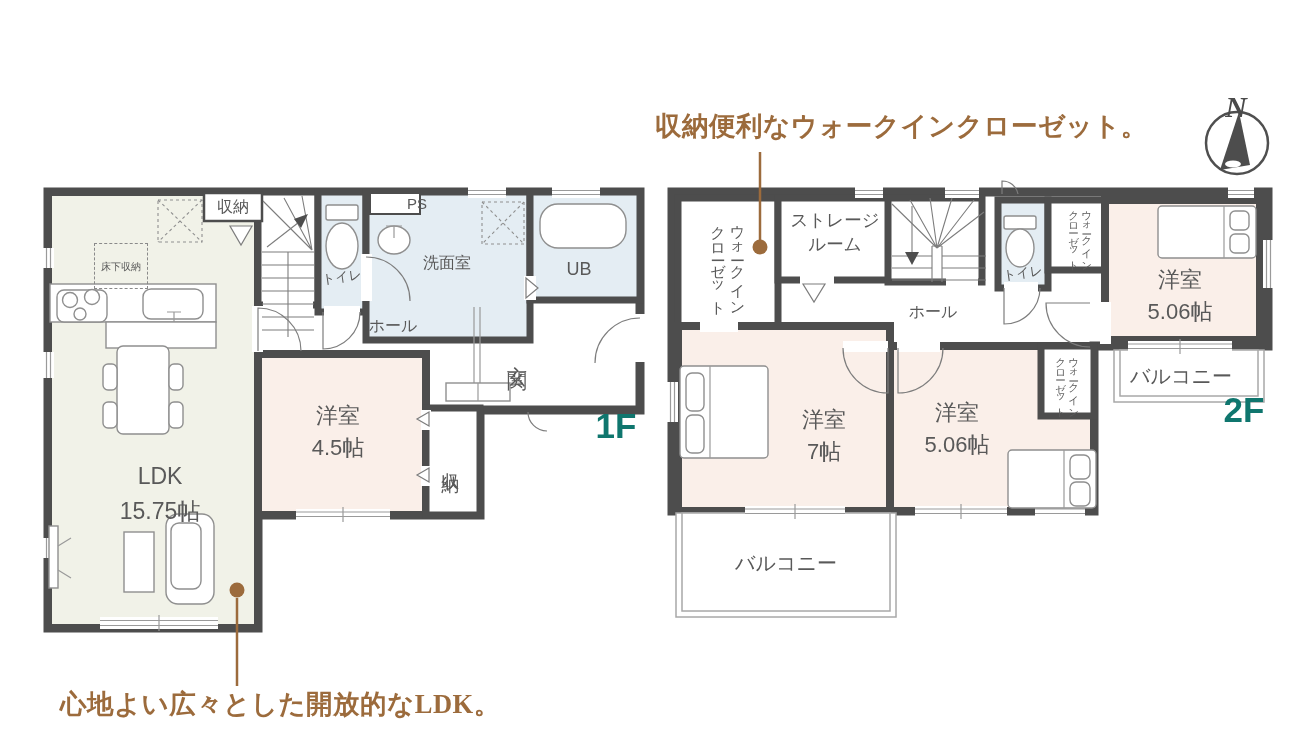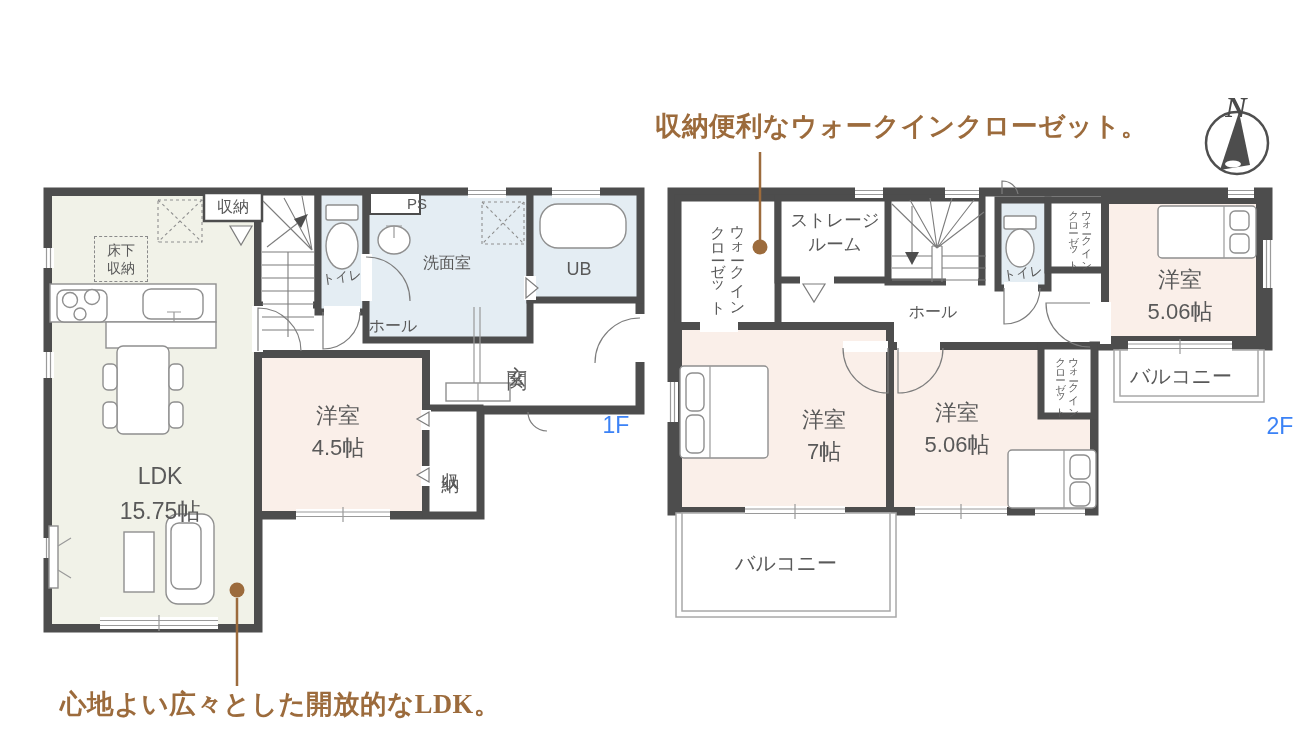--- a/index.html
+++ b/index.html
@@ -20,21 +20,21 @@
   .dash{fill:none;stroke:#8f8f8f;stroke-width:1.1;stroke-dasharray:3,3;}
   .balc{fill:#fff;stroke:#a8a8a8;stroke-width:1.5;}
   .tri{fill:#fff;stroke:#7d7d7d;stroke-width:1.2;}
   .lbl{position:absolute;color:var(--c-text);text-align:center;white-space:nowrap;
        transform:translate(-50%,-50%);line-height:1.35;}
   .vert{writing-mode:vertical-rl;text-orientation:upright;white-space:normal;}
   .boxlbl{position:absolute;display:flex;align-items:center;justify-content:center;
           color:var(--c-text);background:#fff;box-sizing:border-box;}
   .anno{position:absolute;color:var(--c-brown);font-family:"Liberation Serif", serif;
         font-weight:bold;white-space:nowrap;letter-spacing:0.5px;}
-  .floorlbl{color:#3b82f6;font-size:23px;}
+  .floorlbl{color:#0f766e;font-size:35px;font-weight:bold;}
   .north{position:absolute;transform:translate(-50%,-50%);color:#4a4a4a;
          font-family:"Liberation Serif", serif;font-weight:bold;font-style:italic;font-size:30px;}
 </style>
 </head>
 <body>
 
 <div id="canvas">
 
 <svg width="1313" height="752" viewBox="0 0 1313 752">
 
@@ -249,21 +249,21 @@
 
   <g>
     <path d="M760,152 V240" stroke="#9c6b3c" stroke-width="2.5" fill="none"></path>
     <circle cx="760" cy="247" r="7.5" fill="#9c6b3c"></circle>
     <path d="M237,598 V686" stroke="#9c6b3c" stroke-width="2.5" fill="none"></path>
     <circle cx="237" cy="590" r="7.5" fill="#9c6b3c"></circle>
   </g>
 </svg>
 
 <div class="boxlbl" style="left:206px;top:195px;width:54px;height:25px;font-size:16px;background:transparent;">収納</div>
-<div class="boxlbl" style="left:94px;top:236px;width:54px;height:46px;border:1.5px dashed #8a8a8a;background:transparent;font-size:14px;line-height:1.3;flex-direction:column;">
+<div class="boxlbl" style="left:94px;top:243px;width:54px;height:46px;border:1.5px dashed #8a8a8a;background:transparent;font-size:10px;line-height:1.3;">
   <div>床下</div>
   <div>収納</div>
 </div>
 <div class="boxlbl" style="left:392px;top:193px;width:50px;height:20px;background:transparent;font-size:15px;">PS</div>
 <div class="lbl" style="left:342px;top:277px;font-size:13px;transform:translate(-50%,-50%) rotate(-8deg);">トイレ</div>
 <div class="lbl" style="left:447px;top:263px;font-size:16px;">洗面室</div>
 <div class="lbl" style="left:579px;top:269px;font-size:18px;">UB</div>
 <div class="lbl" style="left:393px;top:326px;font-size:16px;">ホール</div>
 <div class="lbl vert" style="left:517px;top:356px;font-size:20px;letter-spacing:6px;">玄関</div>
 <div class="lbl" style="left:338px;top:432px;font-size:22px;line-height:1.45;">
@@ -293,19 +293,19 @@
   <div>洋室</div>
   <div>7帖</div>
 </div>
 <div class="lbl" style="left:957px;top:429px;font-size:22px;line-height:1.45;">
   <div>洋室</div>
   <div>5.06帖</div>
 </div>
 <div class="lbl vert" style="left:1067px;top:381px;font-size:10.5px;height:64px;letter-spacing:0.5px;line-height:1.25;">ウォークインクローゼット</div>
 <div class="lbl" style="left:1181px;top:376px;font-size:20px;">バルコニー</div>
 <div class="lbl" style="left:786px;top:563px;font-size:20px;">バルコニー</div>
-<div class="lbl floorlbl" style="left:1244px;top:427px;margin-left:36px;">2F</div>
+<div class="lbl floorlbl" style="left:1244px;top:410px;">2F</div>
 
 <div class="anno" style="left:60px;top:686px;font-size:26.5px;">心地よい広々とした開放的なLDK。</div>
 <div class="anno" style="left:655px;top:108px;font-size:26.5px;">収納便利なウォークインクローゼット。</div>
 <div class="north" style="left:1236px;top:107px;">N</div>
 
 </div>
 
 </body></html>

